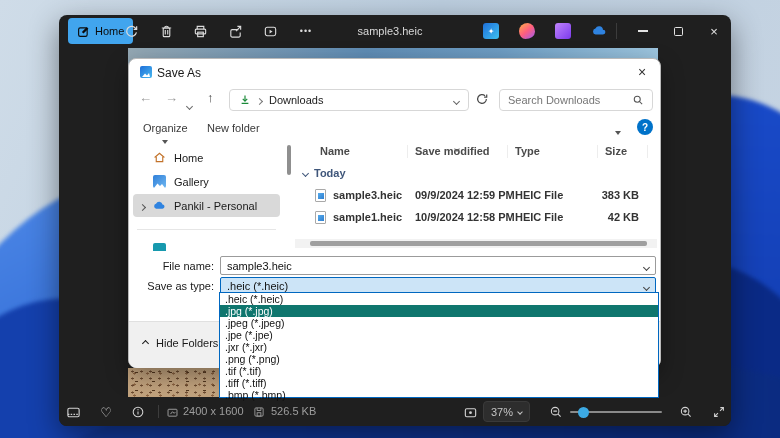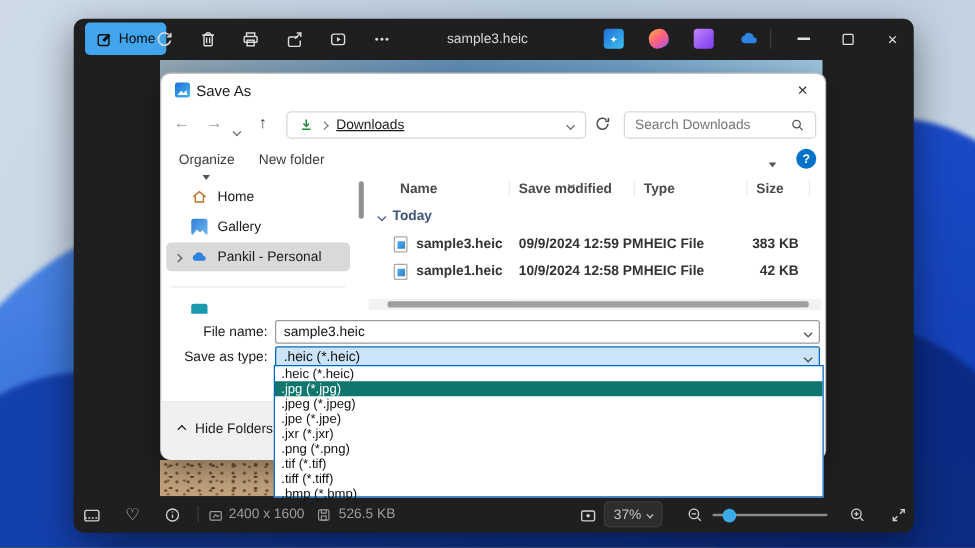--- a/index.html
+++ b/index.html
@@ -37,21 +37,21 @@
     background-image:radial-gradient(#6b4a2f 1px,transparent 1.6px),radial-gradient(#8a6240 1px,transparent 1.5px),radial-gradient(#54381f 1.2px,transparent 1.8px);
     background-size:9px 7px,13px 11px,17px 9px;}
   
   .dialog{position:absolute;left:69px;top:43px;width:533px;height:310px;background:#fff;border-radius:8px;
     border:1px solid #b9b9b9;box-shadow:0 8px 22px rgba(0,0,0,.35);color:#1f1f1f;}
   .dlg-title{position:absolute;left:0;top:0;width:100%;height:26px;}
   .dlg-title-text{position:absolute;left:28px;top:7px;font-size:12px;color:#191919;}
   .dlg-close{position:absolute;right:4px;top:3px;width:28px;height:20px;display:flex;align-items:center;justify-content:center;color:#333;font-size:14px;}
   .navarrow{position:absolute;top:31px;font-size:13px;color:#9a9a9a;}
   .crumbbox{position:absolute;left:100px;top:30px;width:240px;height:22px;border:1px solid #d7d7d7;border-radius:4px;
-    display:flex;align-items:center;font-size:11px;color:#1a1a1a;text-decoration:underline;}
+    display:flex;align-items:center;font-size:11px;color:#1a1a1a;}
   .refresh{position:absolute;left:346px;top:33px;color:#4a4a4a;}
   .searchbox{position:absolute;left:370px;top:30px;width:154px;height:22px;border:1px solid #d7d7d7;border-radius:4px;
     display:flex;align-items:center;font-size:11px;color:#767676;padding:0 8px;}
   .cmdrow{position:absolute;left:0;top:58px;width:100%;height:24px;font-size:11px;color:#3a3a3a;}
   .helpcirc{position:absolute;left:508px;top:2px;width:16px;height:16px;border-radius:50%;background:#0072c9;color:#fff;
     font-size:10px;font-weight:bold;display:flex;align-items:center;justify-content:center;}
   .mainrow{position:absolute;left:0;top:84px;width:533px;height:108px;overflow:hidden;}
   .side-item{position:absolute;left:4px;width:147px;height:23px;border-radius:4px;display:flex;align-items:center;font-size:11px;color:#1a1a1a;}
   .side-item .lbl{margin-left:8px;}
   .side-sel{background:#d9d9d9;}

